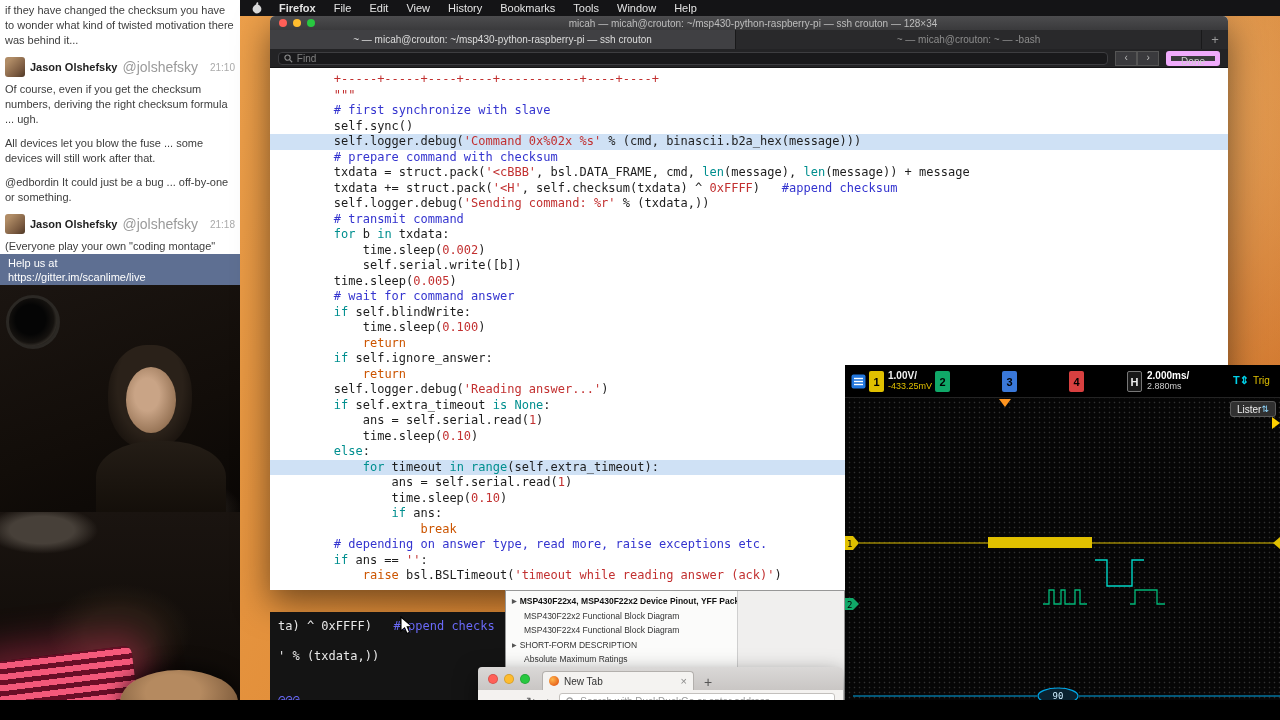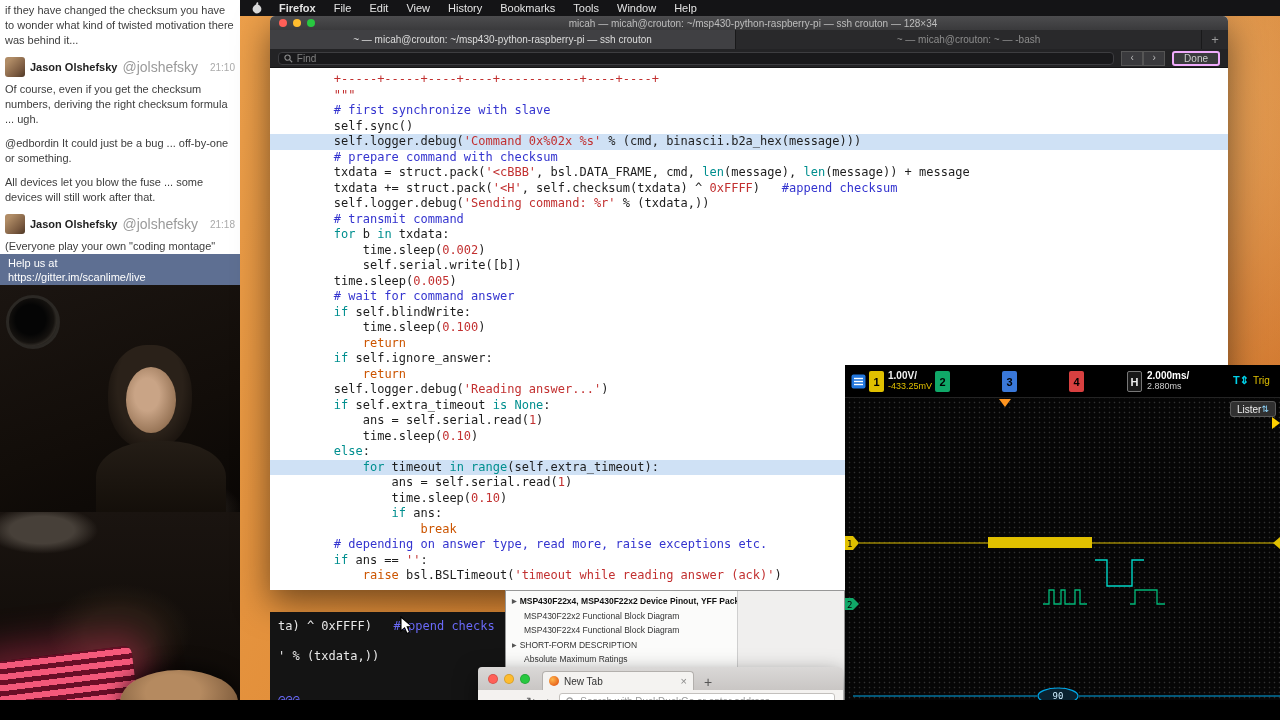--- a/index.html
+++ b/index.html
@@ -83,21 +83,21 @@
   .term-findbar { height:19px; background:#232325; display:flex; align-items:center; padding:0 8px;
                   gap:7px; border-bottom:1px solid #151516; }
   .find-field { flex:1; height:13px; background:#19191b; border:1px solid #3d3d40; border-radius:4px;
                 display:flex; align-items:center; padding:0 5px; gap:4px; }
   .find-input { background:transparent; border:none; outline:none; color:#ccc; font-size:10px; width:100%;
                 font-family:"Liberation Sans",sans-serif; }
   .find-input::placeholder { color:#808080; }
   .find-nav { display:flex; }
   .find-nav button { width:22px; height:15px; background:#3a3a3d; border:1px solid #555; color:#bbb;
                      font-size:10px; line-height:1; padding:0; }
-  .find-done { height:15px; background:#3a3a3d; border:2px solid #f0abfc; border-radius:3px; color:#ccc;
+  .find-done { height:15px; background:#3a3a3d; border:5px solid #f0abfc; border-radius:3px; color:#ccc;
                font-size:10px; padding:0 10px; }
 
   .term-code { position:absolute; top:52px; bottom:0; left:0; right:0; background:#fff;
                padding:4px 0 0 6px; font-family:"DejaVu Sans Mono", monospace; font-size:12px; }
   .cl { height:15.5px; line-height:15.5px; white-space:pre; }
   .cl.hl { background:#cfe1f5; margin-left:-6px; padding-left:6px; }
   .tk-t{color:#1d1d1d}.tk-c{color:#3434cf}.tk-s{color:#c23030}.tk-k{color:#008f8f}.tk-f{color:#cc5500}
 
   
   .vim-term { position:absolute; left:30px; top:612px; width:236px; height:130px; background:#141414;
@@ -175,22 +175,22 @@
     <div class="chat-panel">
       <div id="chat-messages">
           <div class="chat-text">if they have changed the checksum you have to wonder what kind of twisted motivation there was behind it...</div>
           <div class="chat-header">
             <span class="avatar"></span>
             <span class="chat-name">Jason Olshefsky</span>
             <span class="chat-handle">@jolshefsky</span>
             <span class="chat-time">21:10</span>
           </div>
           <div class="chat-text">Of course, even if you get the checksum numbers, deriving the right checksum formula ... ugh.</div>
+          <div class="chat-text">All devices let you blow the fuse ... some devices will still work after that.</div>
           <div class="chat-text">@edbordin It could just be a bug ... off-by-one or something.</div>
-          <div class="chat-text">All devices let you blow the fuse ... some devices will still work after that.</div>
           <div class="chat-header">
             <span class="avatar"></span>
             <span class="chat-name">Jason Olshefsky</span>
             <span class="chat-handle">@jolshefsky</span>
             <span class="chat-time">21:18</span>
           </div>
           <div class="chat-text">(Everyone play your own "coding montage" music over this ...)</div>
         </div>
       <div class="chat-banner">
         <div>Help us at</div>

